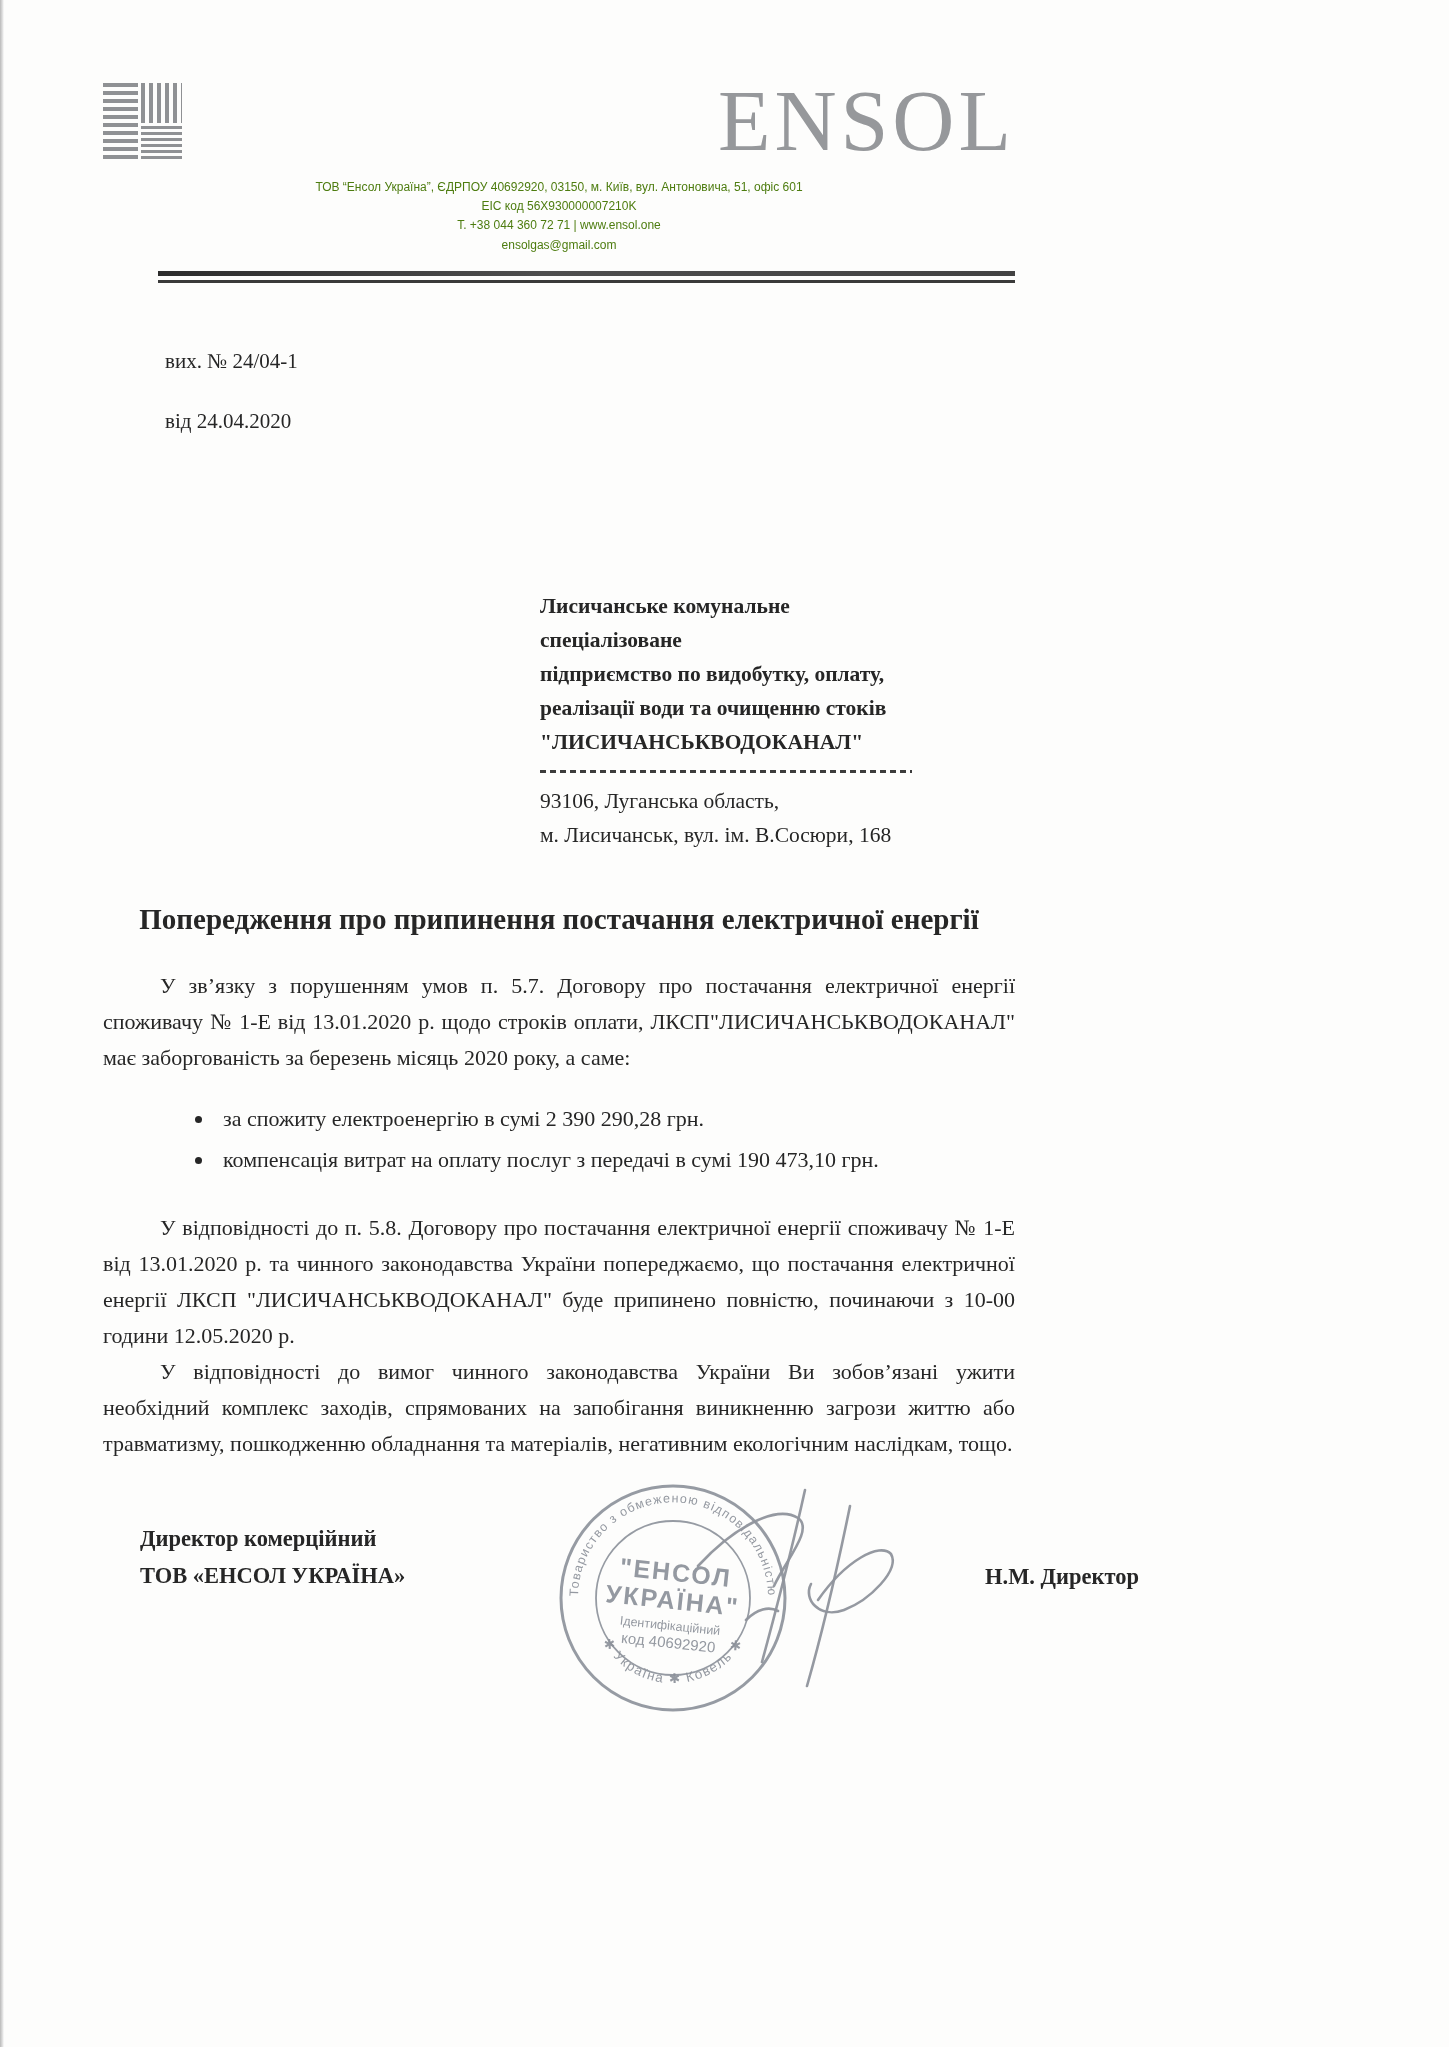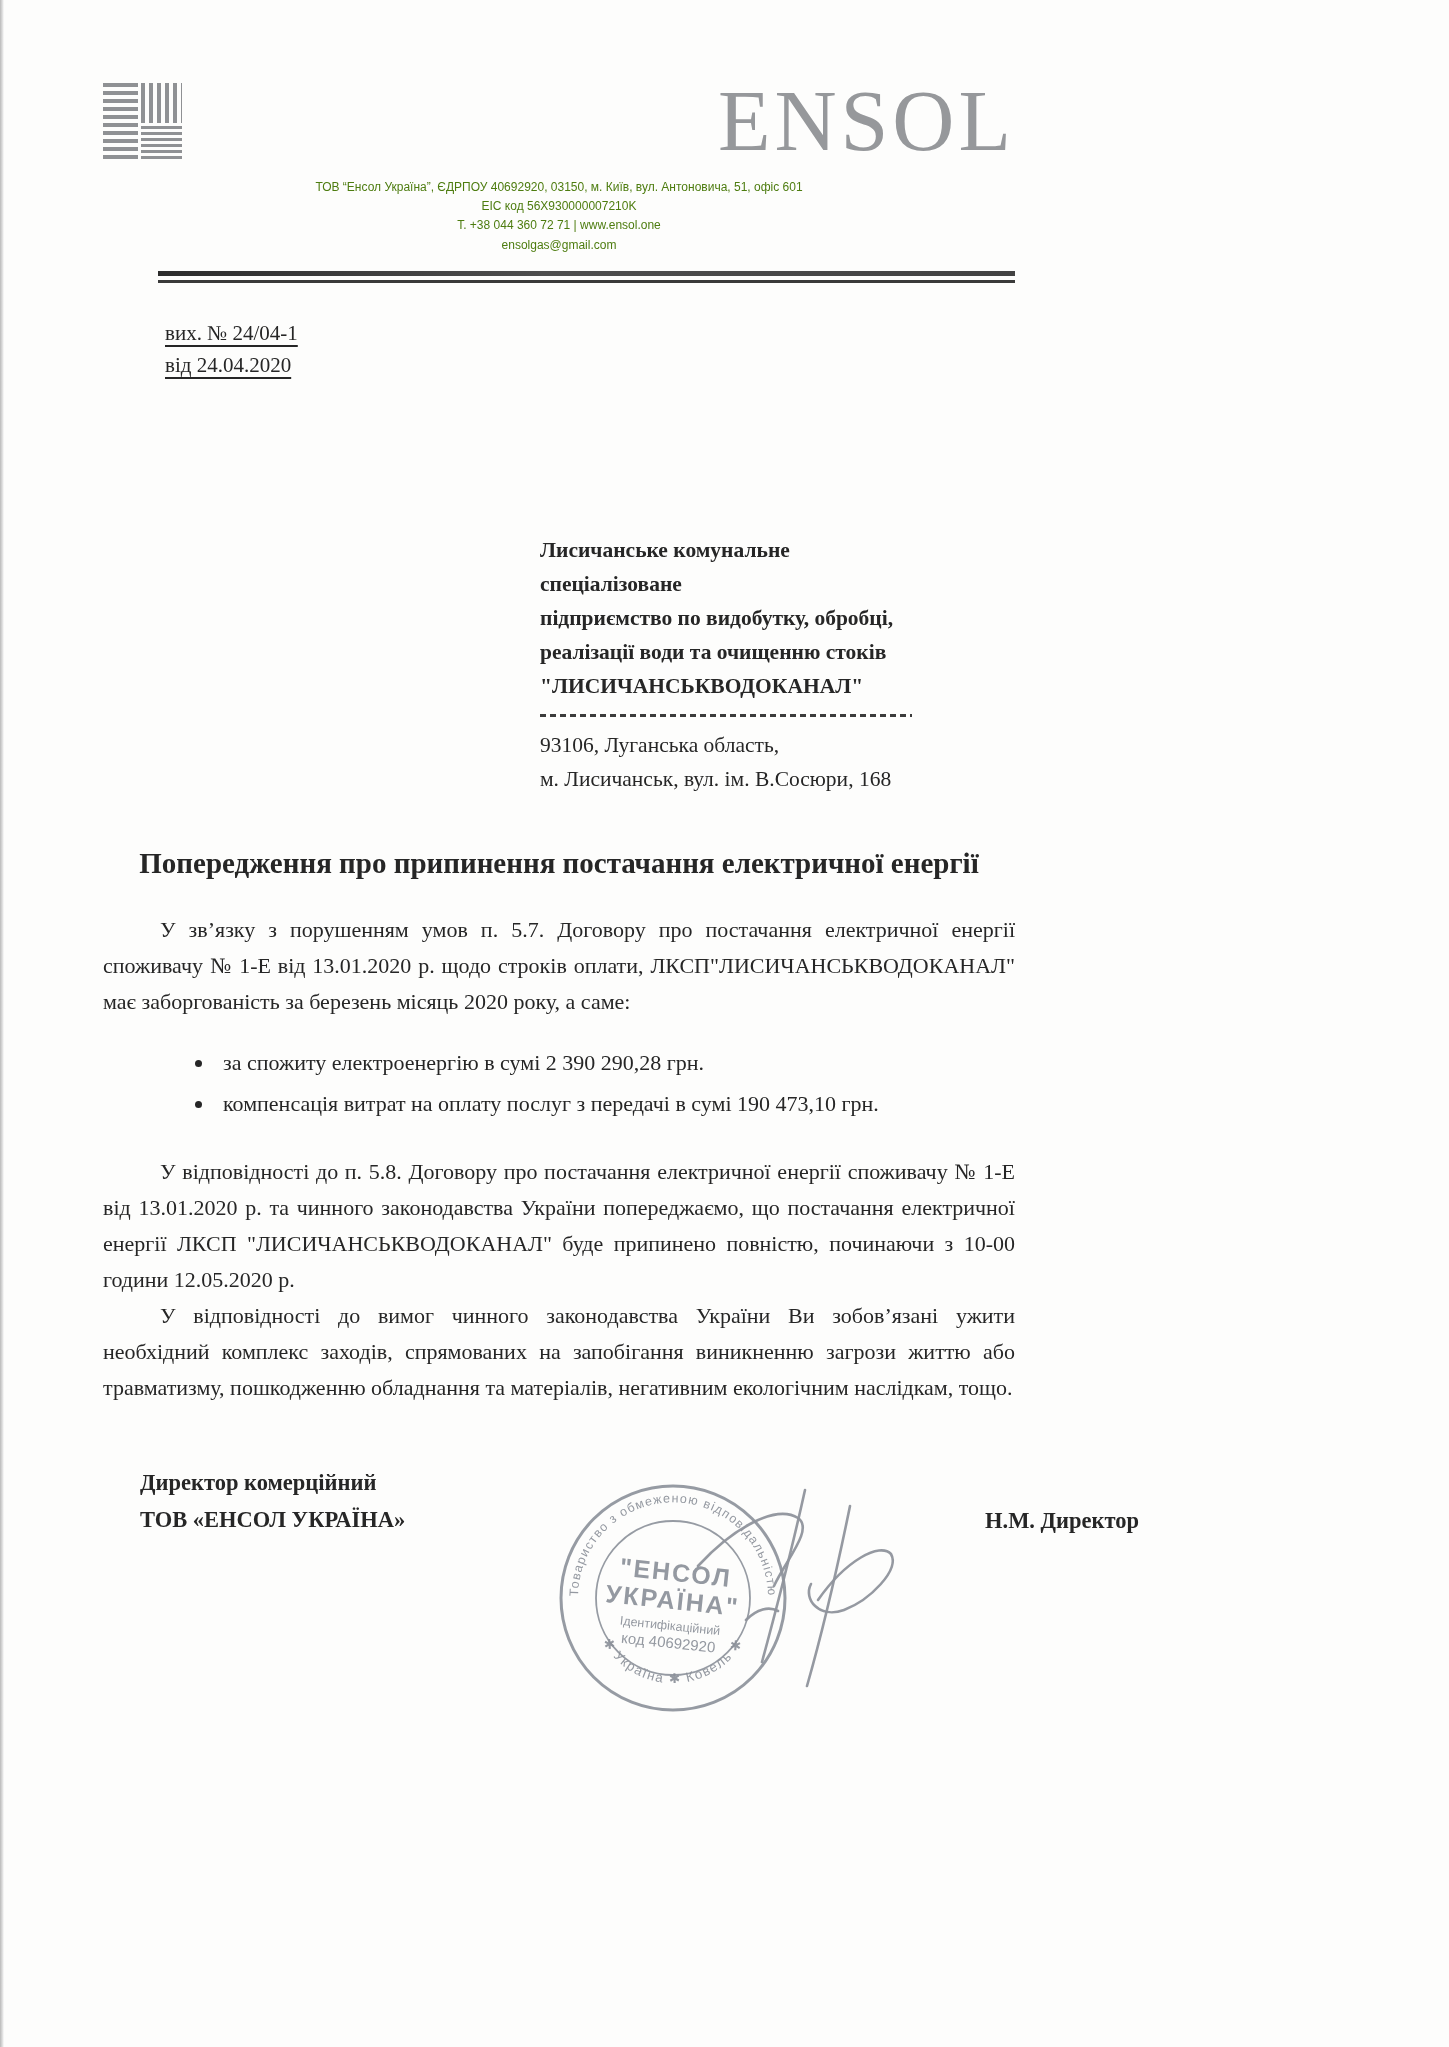--- a/index.html
+++ b/index.html
@@ -48,23 +48,23 @@
 
   
   .rule-wrap{margin-top:16px;margin-left:55px;}
   .rule-a{height:5px;background:linear-gradient(90deg,#2c2c2c,#4e4e4e 45%,#424242);}
   .rule-b{height:3px;margin-top:4px;background:#3a3a3a;}
 
   
   .ref-block{margin:34px 0 0 62px;font-size:21px;line-height:1.55;}
   .ref-block span{
     display:inline-block;
-    text-decoration:underline;
     text-underline-offset:5px;
     text-decoration-thickness:1.5px;
+    margin-top:28px;
   }
 
   
   .recipient{margin-top:152px;margin-left:437px;width:390px;font-size:21.5px;line-height:1.58;}
   .recipient .r-name{font-weight:700;}
   .recipient-divider{
     height:3px;margin:10px 0 12px 0;width:372px;
     background:repeating-linear-gradient(90deg,#3c3c3c 0 6px,transparent 6px 10px);
   }
 
@@ -123,21 +123,21 @@
       <div class="rule-b"></div>
     </div>
 
     <div class="ref-block">
       <div><span>вих. № 24/04-1</span></div>
       <div><span>від 24.04.2020</span></div>
     </div>
 
     <div class="recipient">
       <div class="r-name">Лисичанське комунальне спеціалізоване</div>
-      <div class="r-name">підприємство по видобутку, обробці,</div>
+      <div class="r-name">підприємство по видобутку, оплату,</div>
       <div class="r-name">реалізації води та очищенню стоків</div>
       <div class="r-name">"ЛИСИЧАНСЬКВОДОКАНАЛ"</div>
       <div class="recipient-divider"></div>
       <div>93106, Луганська область,</div>
       <div>м. Лисичанськ, вул. ім. В.Сосюри, 168</div>
     </div>
 
     <div class="subject">Попередження про припинення постачання електричної енергії</div>
 
     <p class="para">У зв’язку з порушенням умов п. 5.7. Договору про постачання електричної енергії споживачу № 1-Е від 13.01.2020 р. щодо строків оплати, ЛКСП"ЛИСИЧАНСЬКВОДОКАНАЛ" має заборгованість за березень місяць 2020 року, а саме:</p>

